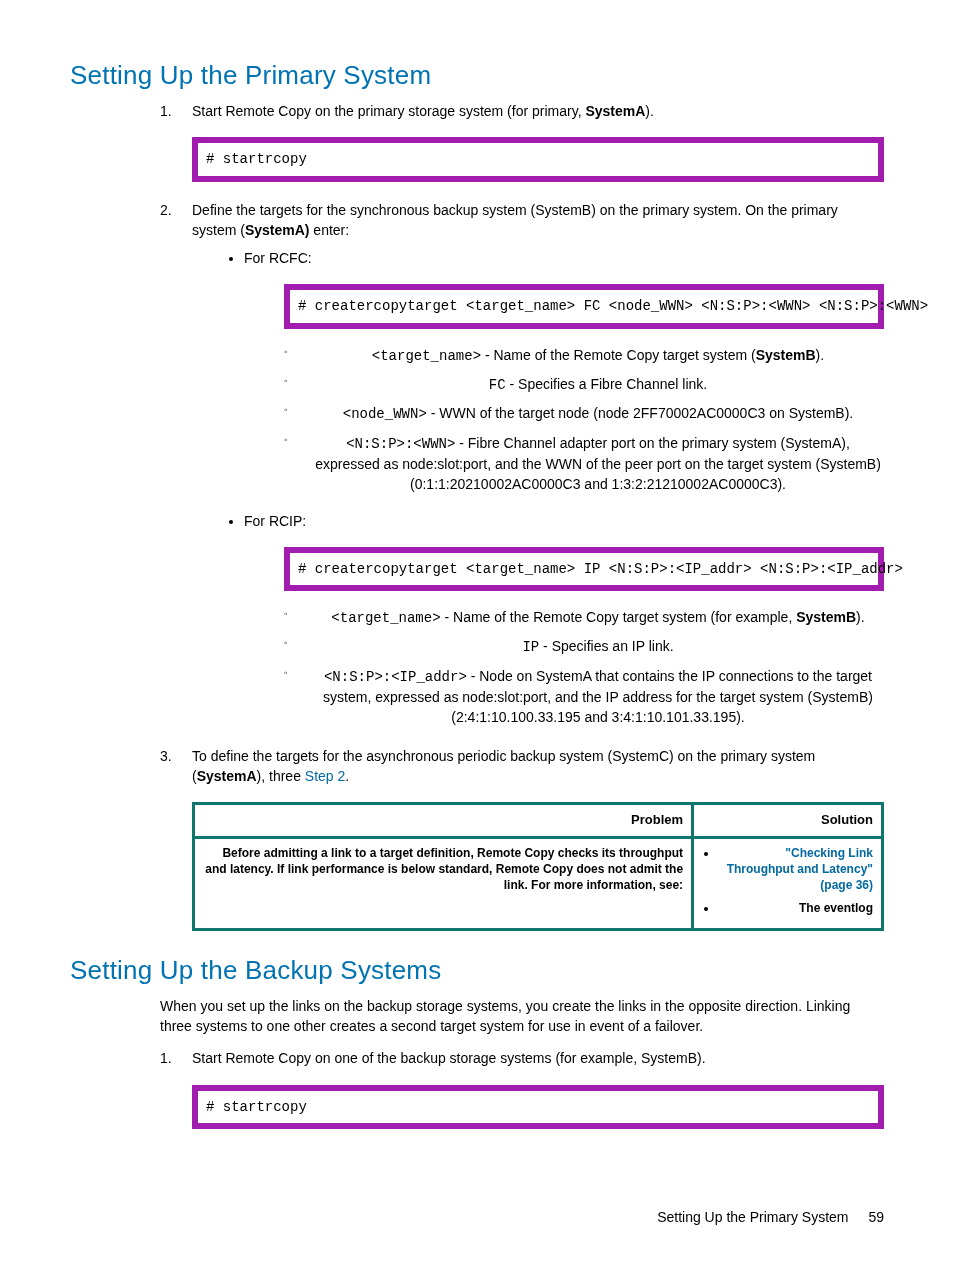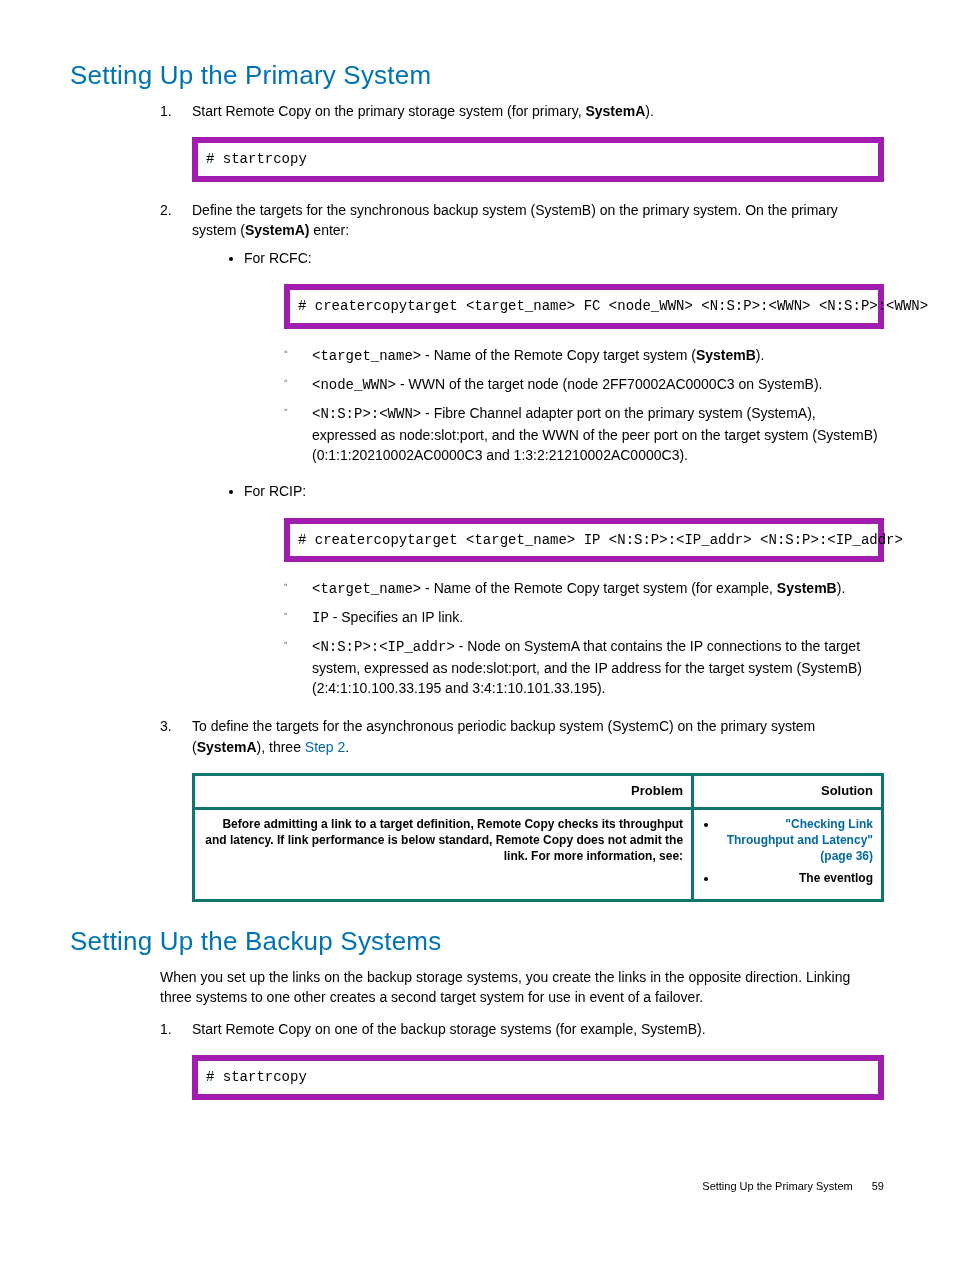--- a/index.html
+++ b/index.html
@@ -46,20 +46,21 @@
       margin-top: 8px;
     }
     ul.bulleted > li {
       margin-bottom: 16px;
       line-height: 1.45;
     }
     ul.sub-bulleted {
       list-style: none;
       margin-left: 40px;
       margin-top: 8px;
+      text-align: center;
     }
     ul.sub-bulleted > li {
       position: relative;
       padding-left: 28px;
       margin-bottom: 8px;
       line-height: 1.45;
     }
     ul.sub-bulleted > li::before {
       content: "◦";
       position: absolute;
@@ -121,21 +122,21 @@
     }
     .intro {
       margin-left: 90px;
       margin-bottom: 12px;
       line-height: 1.45;
     }
     .footer {
       position: relative;
       margin-top: 80px;
       text-align: right;
-      font-size: 11px;
+      font-size: 14px;
     }
     .footer .pnum {
       margin-left: 16px;
     }
   </style>
 </head>
 <body>
 
 <h2>Setting Up the Primary System</h2>
 
@@ -156,20 +157,23 @@
     </span>
 
     <ul class="bulleted">
 
       <li>
         <span>For RCFC:</span>
         <div class="code-box code-box-indent2"># creatercopytarget &lt;target_name&gt; FC &lt;node_WWN&gt; &lt;N:S:P&gt;:&lt;WWN&gt; &lt;N:S:P&gt;:&lt;WWN&gt;</div>
         <ul class="sub-bulleted">
           <li>
             <code>&lt;target_name&gt;</code><span> - Name of the Remote Copy target system (</span><strong>SystemB</strong><span>).</span>
+          </li>
+          <li>
+            <code>FC</code><span> - Specifies a Fibre Channel link.</span>
           </li>
           <li>
             <code>&lt;node_WWN&gt;</code><span> - WWN of the target node (node 2FF70002AC0000C3 on SystemB).</span>
           </li>
           <li>
             <code>&lt;N:S:P&gt;:&lt;WWN&gt;</code><span> - Fibre Channel adapter port on the primary system (SystemA), expressed as node:slot:port, and the WWN of the peer port on the target system (SystemB) (0:1:1:20210002AC0000C3 and 1:3:2:21210002AC0000C3).</span>
           </li>
         </ul>
       </li>
 

